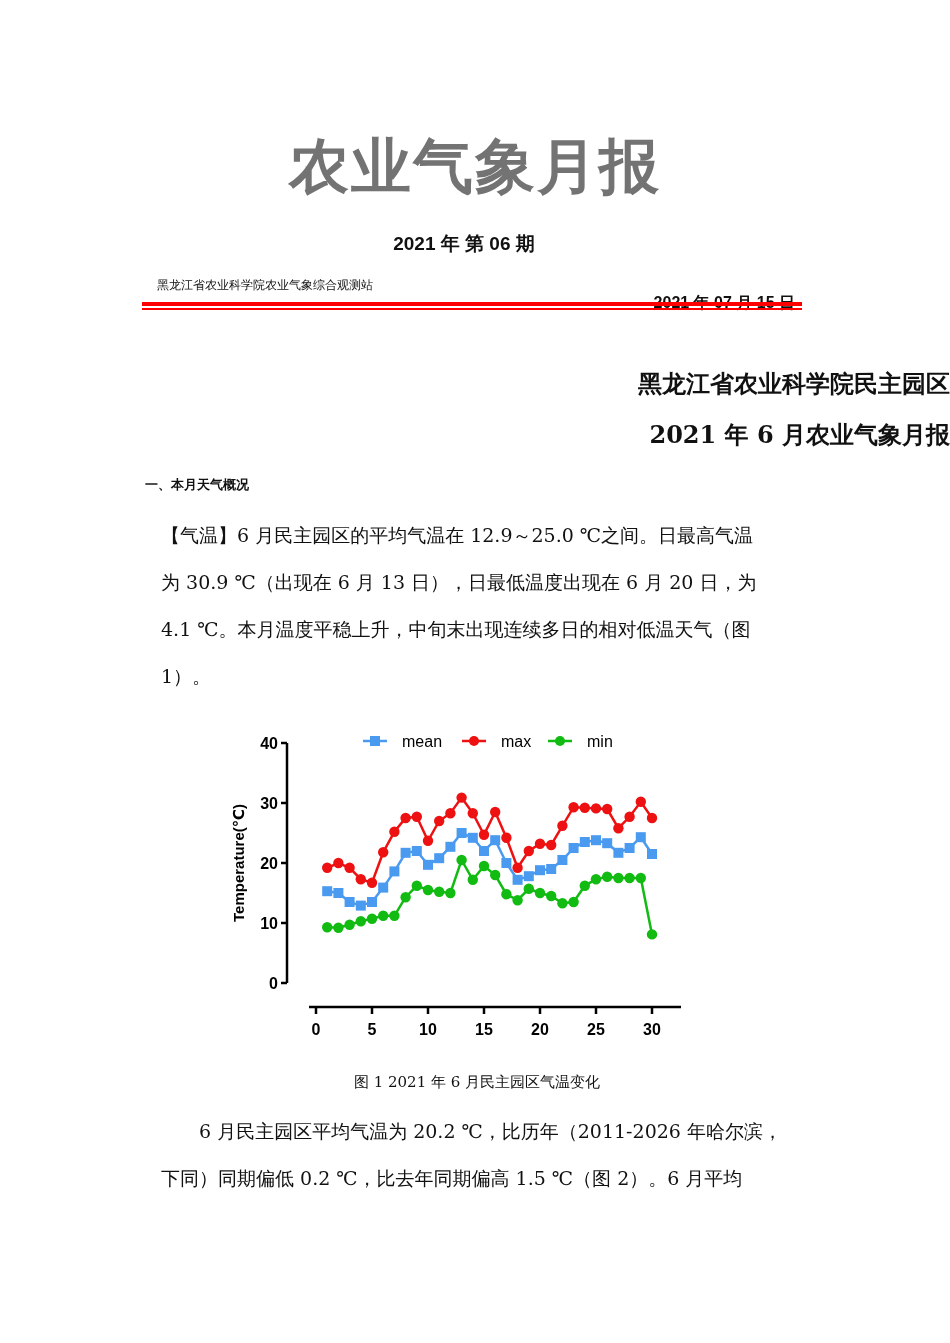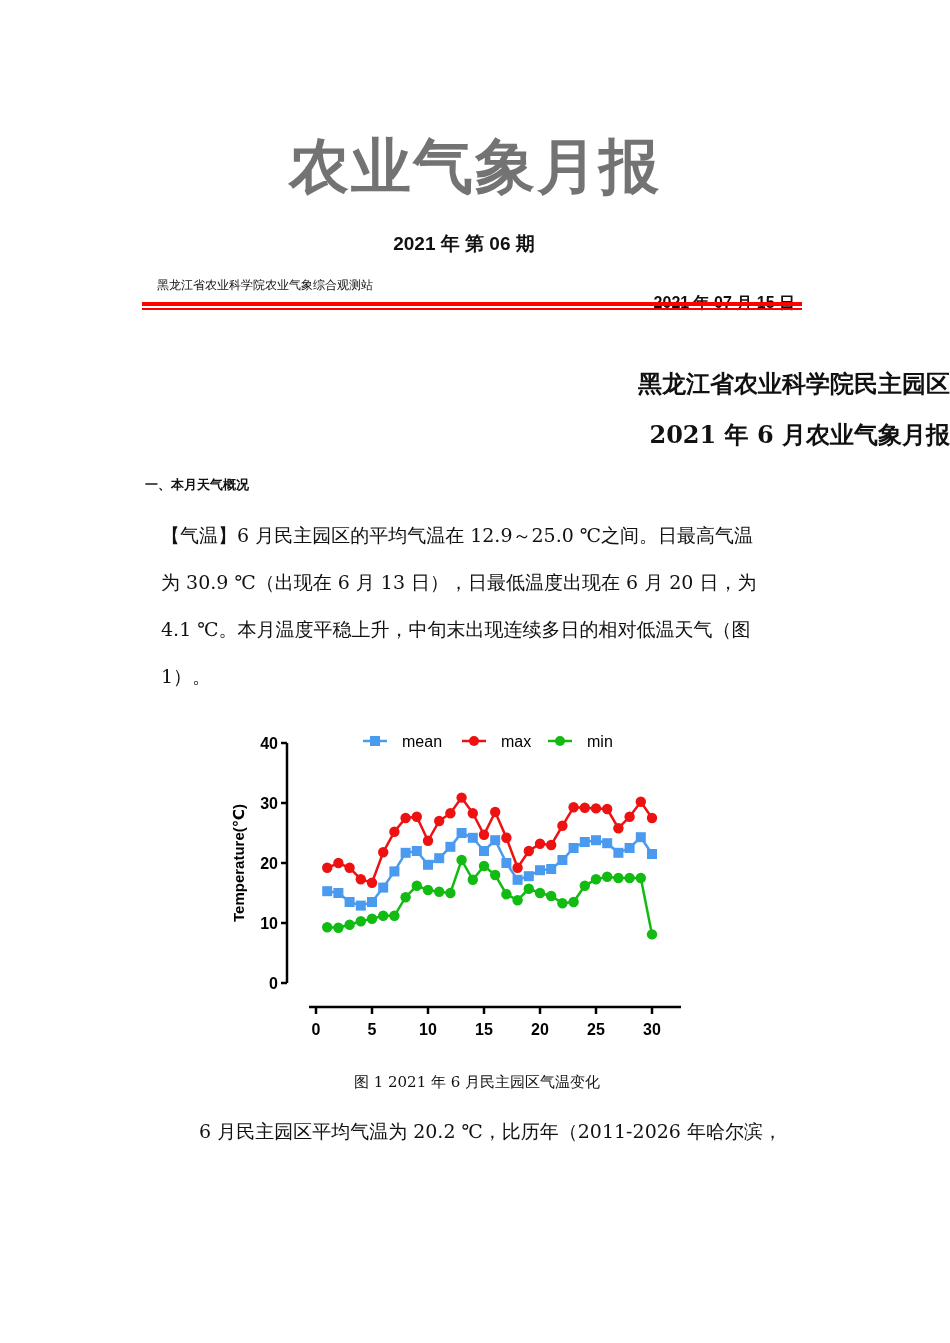--- a/index.html
+++ b/index.html
@@ -182,13 +182,14 @@
       <line x1="323" y1="16" x2="347" y2="16" stroke="#11bb11" stroke-width="2.5"></line>
       <circle cx="335" cy="16" r="5" fill="#11bb11"></circle>
       <text x="362" y="22" font-size="16" font-family="&quot;Liberation Sans&quot;, &quot;DejaVu Sans&quot;, sans-serif" fill="#000">min</text>
     </svg>
 </div>
 
 <div class="abs caption">图 1 2021 年 6 月民主园区气温变化</div>
 
 <div class="abs para para2">
   <span class="para-line">　　6 月民主园区平均气温为 20.2 ℃，比历年（2011-2026 年哈尔滨，</span>
+  <span class="para-line">下同）同期偏低 0.2 ℃，比去年同期偏高 1.5 ℃（图 2）。6 月平均</span>
 </div>
 
 </body></html>

